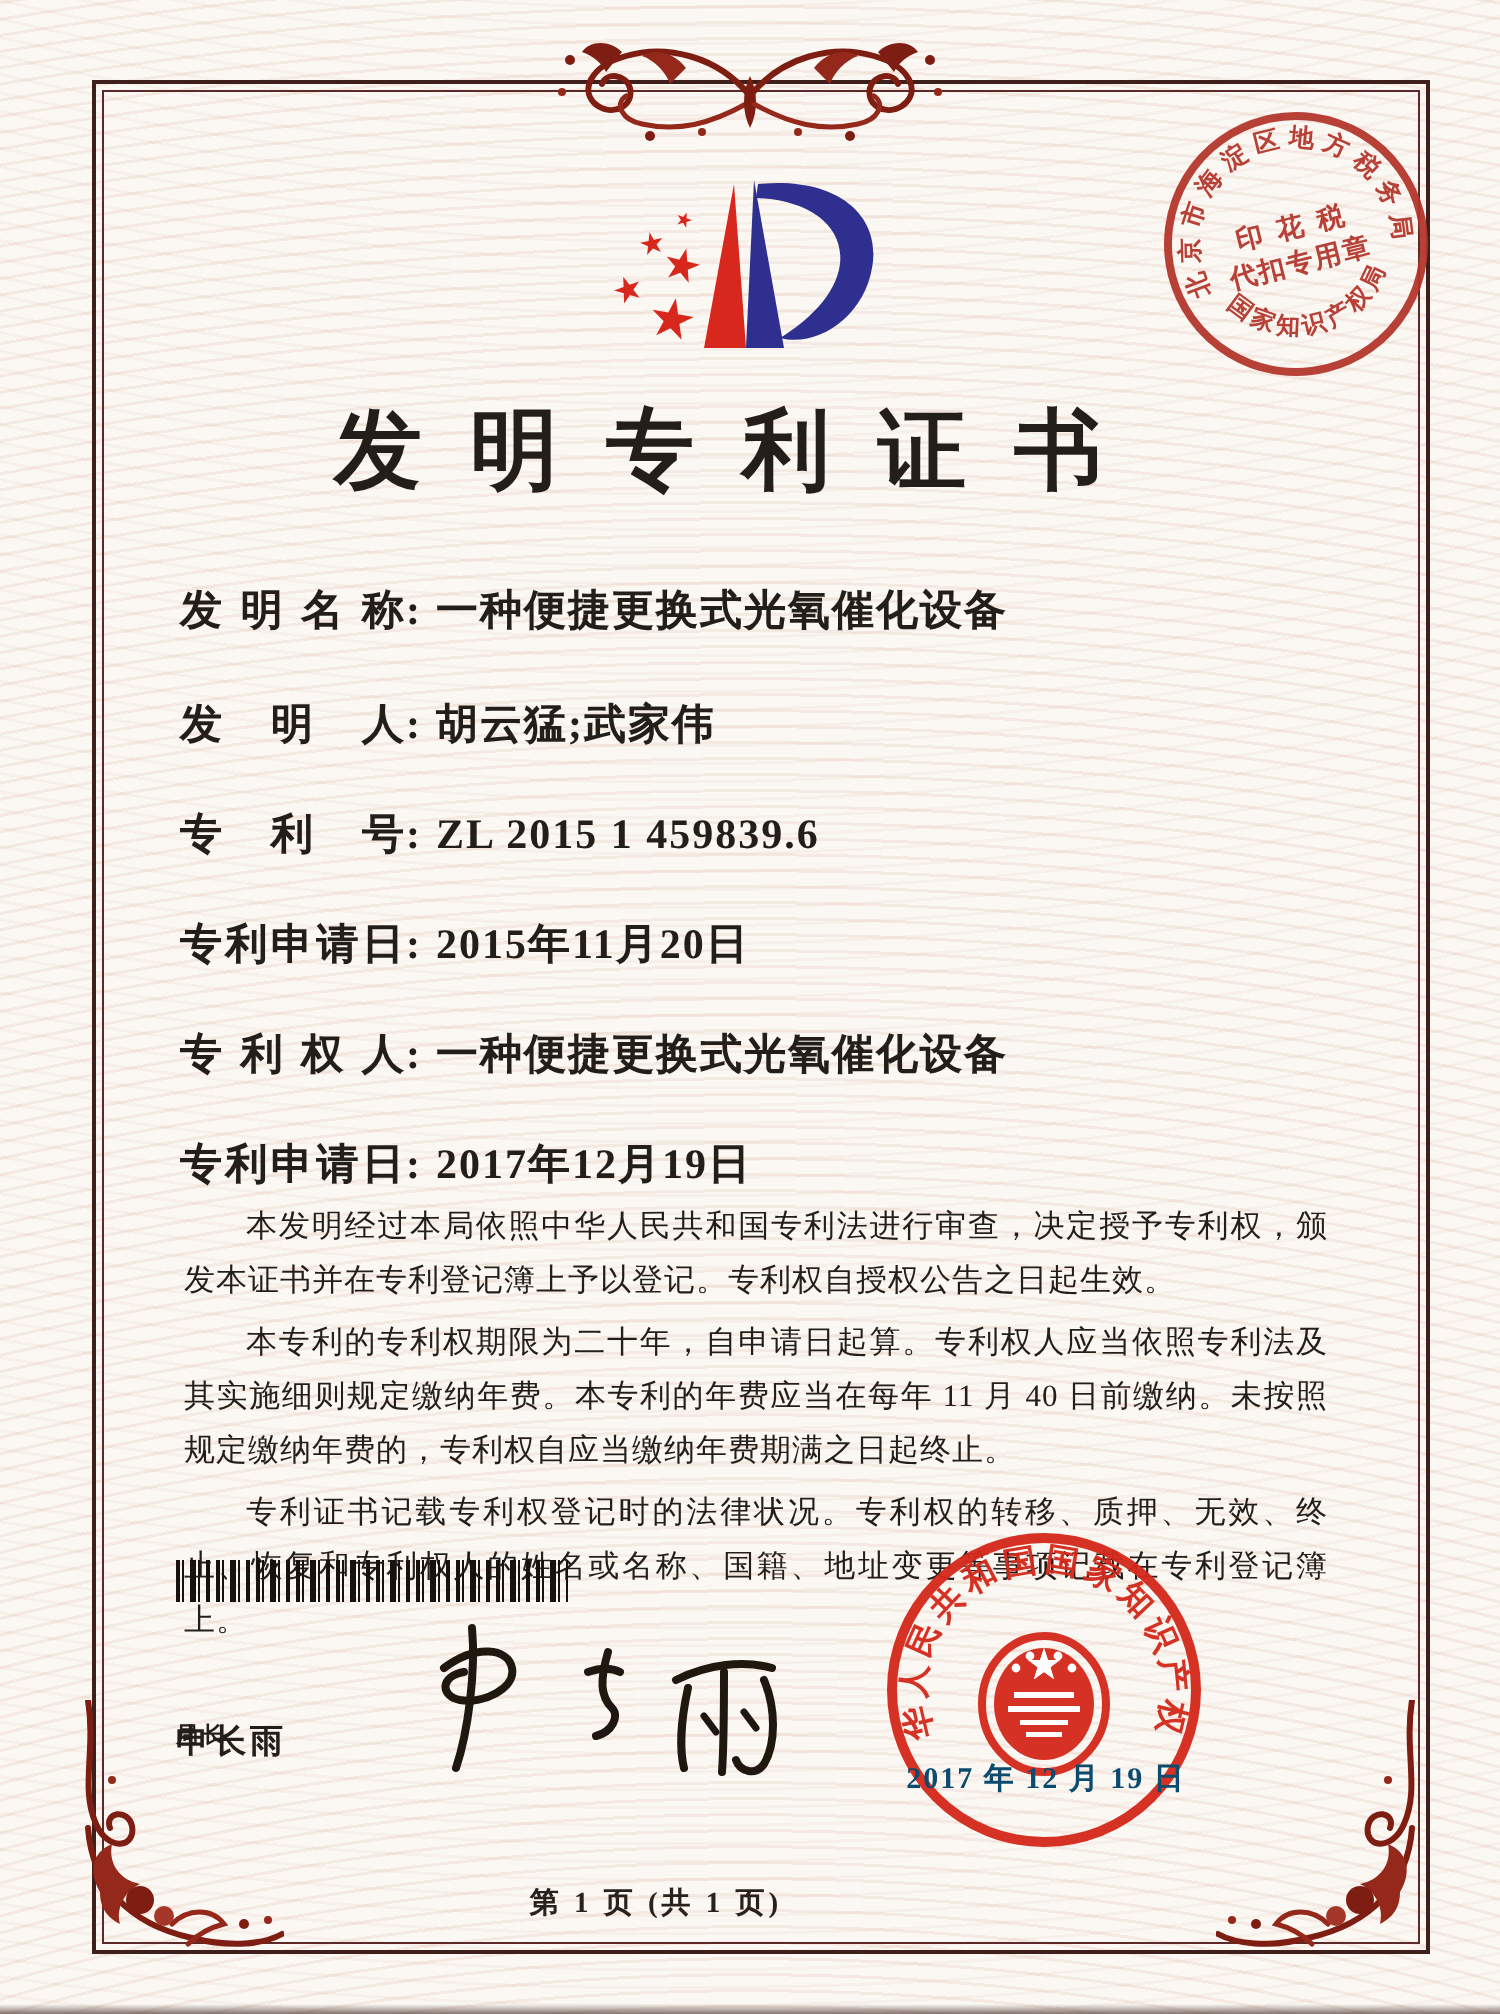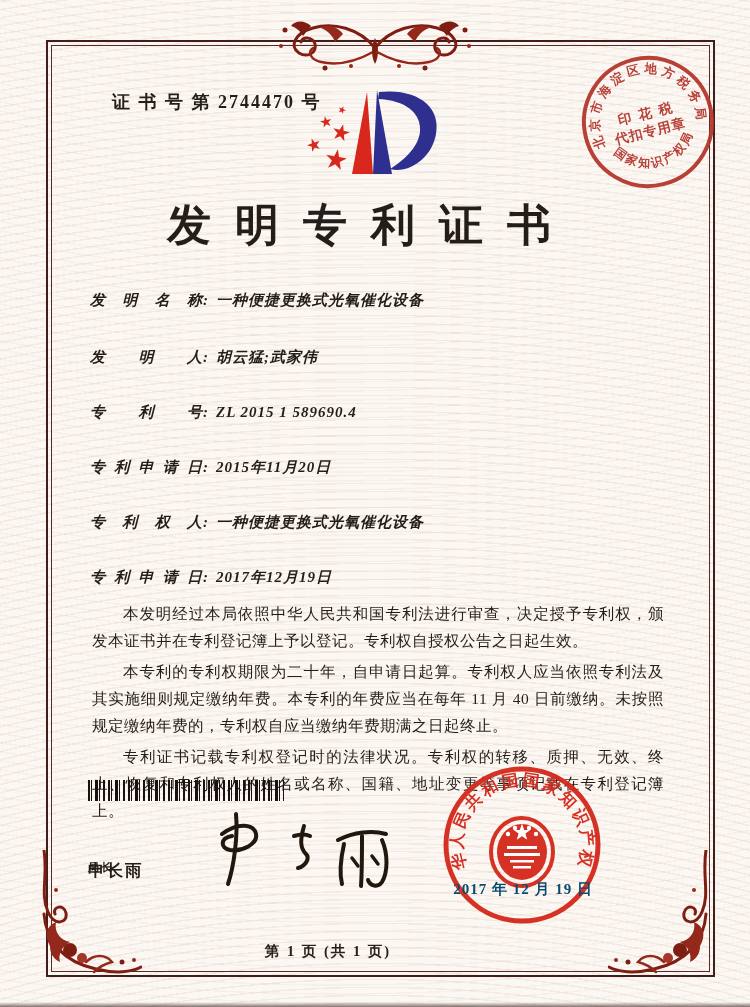--- a/index.html
+++ b/index.html
@@ -30,21 +30,21 @@
   .orn-bl{position:absolute;left:36px;top:850px;width:106px;height:130px;}
   .orn-br{position:absolute;left:608px;top:850px;width:106px;height:130px;transform:scaleX(-1);}
   
   .cert-no{position:absolute;left:112px;top:90px;font-size:18px;font-weight:bold;letter-spacing:2px;}
   .logo{position:absolute;left:297px;top:88px;width:160px;height:114px;}
   .tax-stamp{position:absolute;left:578px;top:52px;width:140px;height:140px;transform:rotate(-14deg);opacity:.92;}
   .doc-title{position:absolute;left:0;top:196px;width:742px;text-align:center;
     font-size:44px;font-weight:bold;letter-spacing:24px;box-sizing:border-box;}
   
   .fields{position:absolute;left:90px;top:291px;width:580px;}
-  .field-row{position:absolute;left:0;font-size:15px;font-weight:600;white-space:nowrap;font-style:italic;}
+  .field-row{position:absolute;left:0;font-size:21px;font-weight:600;white-space:nowrap;}
   .field-row:nth-child(1){top:0;}
   .field-row:nth-child(2){top:57px;}
   .field-row:nth-child(3){top:112px;}
   .field-row:nth-child(4){top:167px;}
   .field-row:nth-child(5){top:222px;}
   .field-row:nth-child(6){top:277px;}
   .f-label{display:inline-block;width:112px;text-align:justify;text-align-last:justify;}
   .f-colon{display:inline-block;margin:0 8px 0 1px;}
   .f-value{letter-spacing:1px;}
   
@@ -112,21 +112,20 @@
       <path d="M50,112 C58,104 70,104 76,112 C68,114 62,118 58,122" stroke-width="2.5" stroke="#93281b"></path>
       <path d="M14,96 C8,86 10,76 20,72 C18,82 24,90 34,92 C26,96 22,104 24,112 C16,108 14,102 14,96 Z" fill="#93281b" stroke="none"></path>
       <circle cx="34" cy="100" r="7" fill="#7e1d12" stroke="none"></circle>
       <circle cx="46" cy="108" r="5" fill="#a5372a" stroke="none"></circle>
       <circle cx="86" cy="112" r="2.5" fill="#7e1d12" stroke="none"></circle>
       <circle cx="98" cy="110" r="2" fill="#93281b" stroke="none"></circle>
       <circle cx="20" cy="40" r="2" fill="#93281b" stroke="none"></circle>
     </g>
   </svg>
 
-  <div class="cert-no">证 书 号 第 2744470 号</div>
 
   <svg class="logo" viewBox="0 0 160 114">
     <defs>
       <path id="star" d="M0,-1 L0.224,-0.309 L0.951,-0.309 L0.363,0.118 L0.588,0.809 L0,0.382 L-0.588,0.809 L-0.363,0.118 L-0.951,-0.309 L-0.224,-0.309 Z"></path>
     </defs>
     <path d="M82,4 C122,0 144,20 139,46 C135,70 112,86 93,81 C106,73 121,60 123,44 C125,25 108,12 81,11 Z" fill="#2e2f8e"></path>
     <polygon points="70,4 55,86 76,86" fill="#d8271c"></polygon>
     <polygon points="80,2 76,86 95,86" fill="#2e2f8e"></polygon>
     <use href="#star" transform="translate(45,22) scale(4) rotate(20)" fill="#d8271c"></use>
     <use href="#star" transform="translate(29,34) scale(6) rotate(-12)" fill="#d8271c"></use>
@@ -152,21 +151,21 @@
   <div class="doc-title">发明专利证书</div>
 
   <div class="fields">
     <div class="field-row">
       <span class="f-label">发明名称</span><span class="f-colon">:</span><span class="f-value">一种便捷更换式光氧催化设备</span>
     </div>
     <div class="field-row">
       <span class="f-label">发明人</span><span class="f-colon">:</span><span class="f-value">胡云猛;武家伟</span>
     </div>
     <div class="field-row">
-      <span class="f-label">专利号</span><span class="f-colon">:</span><span class="f-value">ZL 2015 1 589690.4</span>
+      <span class="f-label">专利号</span><span class="f-colon">:</span><span class="f-value">ZL 2015 1 459839.6</span>
     </div>
     <div class="field-row">
       <span class="f-label">专利申请日</span><span class="f-colon">:</span><span class="f-value">2015年11月20日</span>
     </div>
     <div class="field-row">
       <span class="f-label">专利权人</span><span class="f-colon">:</span><span class="f-value">一种便捷更换式光氧催化设备</span>
     </div>
     <div class="field-row">
       <span class="f-label">专利申请日</span><span class="f-colon">:</span><span class="f-value">2017年12月19日</span>
     </div>

